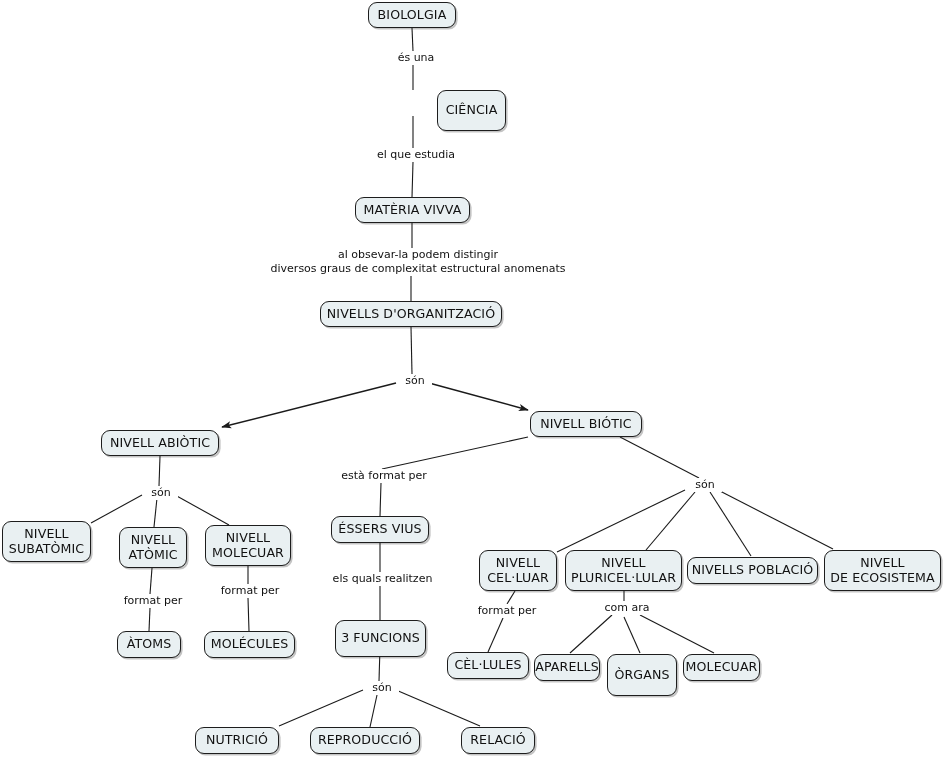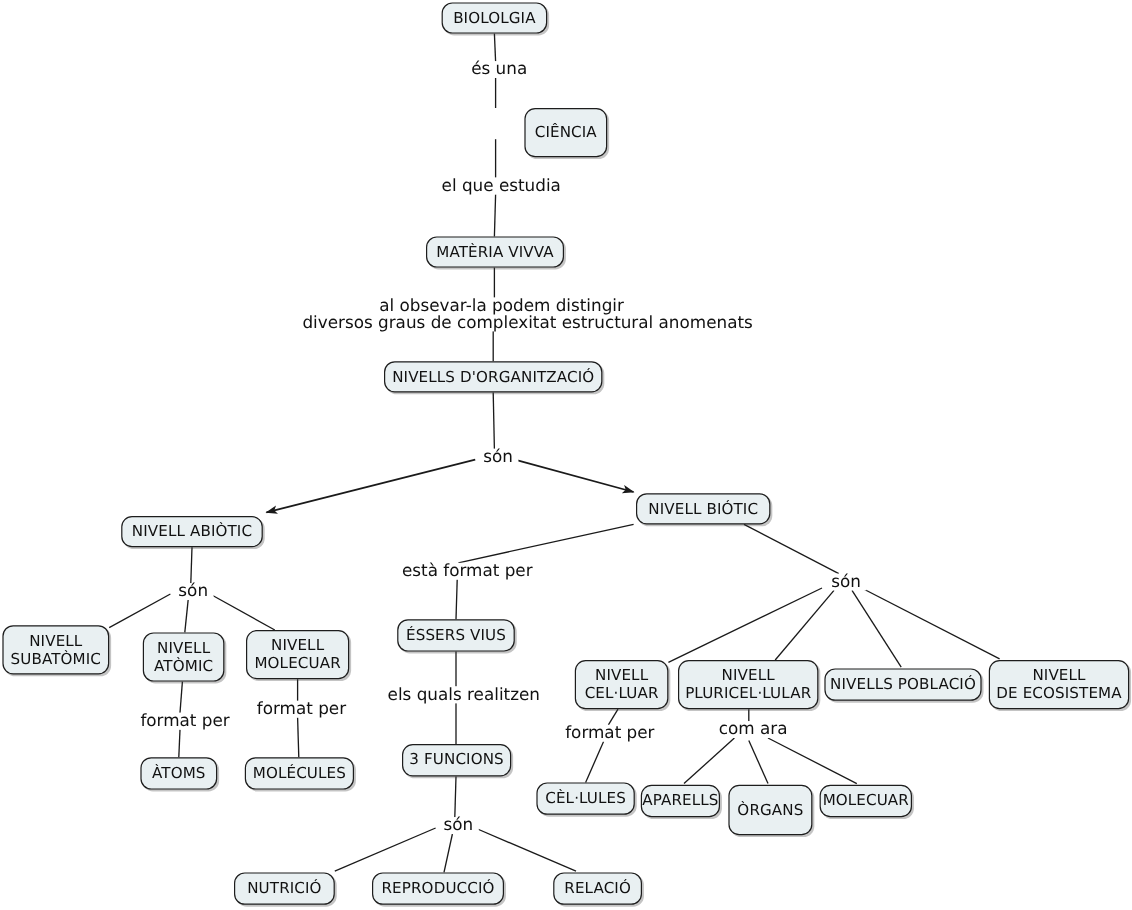--- a/index.html
+++ b/index.html
@@ -25,21 +25,21 @@
     font-size:12.6px;
     line-height:14.4px;
     letter-spacing:.1px;
     padding:2px 1px;
     box-shadow:1.6px 1.6px 0 rgba(60,60,60,.30);
     white-space:pre;
   }
   .lbl{
     position:absolute;
     color:#111;
-    font-size:14px;
+    font-size:11px;
     line-height:14px;
     text-align:center;
     white-space:pre;
     background:#ffffff;
     padding:0 2px;
   }
 </style>
 </head>
 <body>
 
@@ -98,21 +98,21 @@
       <div class="node" style="left: 530px; top: 411px; width: 112px; height: 26px;">NIVELL BIÓTIC</div>
       <div class="node" style="left: 2px; top: 521px; width: 89px; height: 41px;">NIVELL
 SUBATÒMIC</div>
       <div class="node" style="left: 119px; top: 527px; width: 68px; height: 41px;">NIVELL
 ATÒMIC</div>
       <div class="node" style="left: 205px; top: 525px; width: 86px; height: 41px;">NIVELL
 MOLECUAR</div>
       <div class="node" style="left: 117px; top: 631px; width: 64px; height: 27px;">ÀTOMS</div>
       <div class="node" style="left: 204px; top: 631px; width: 91px; height: 27px;">MOLÉCULES</div>
       <div class="node" style="left: 331px; top: 516px; width: 98px; height: 27px;">ÉSSERS VIUS</div>
-      <div class="node" style="left: 335px; top: 620px; width: 91px; height: 27px;">3 FUNCIONS</div>
+      <div class="node" style="left: 335px; top: 620px; width: 91px; height: 37px;">3 FUNCIONS</div>
       <div class="node" style="left: 195px; top: 727px; width: 84px; height: 27px;">NUTRICIÓ</div>
       <div class="node" style="left: 310px; top: 727px; width: 110px; height: 27px;">REPRODUCCIÓ</div>
       <div class="node" style="left: 461px; top: 727px; width: 74px; height: 27px;">RELACIÓ</div>
       <div class="node" style="left: 479px; top: 550px; width: 78px; height: 41px;">NIVELL
 CEL·LUAR</div>
       <div class="node" style="left: 565px; top: 550px; width: 117px; height: 41px;">NIVELL
 PLURICEL·LULAR</div>
       <div class="node" style="left: 687px; top: 557px; width: 131px; height: 27px;">NIVELLS POBLACIÓ</div>
       <div class="node" style="left: 824px; top: 550px; width: 117px; height: 41px;">NIVELL
 DE ECOSISTEMA</div>

